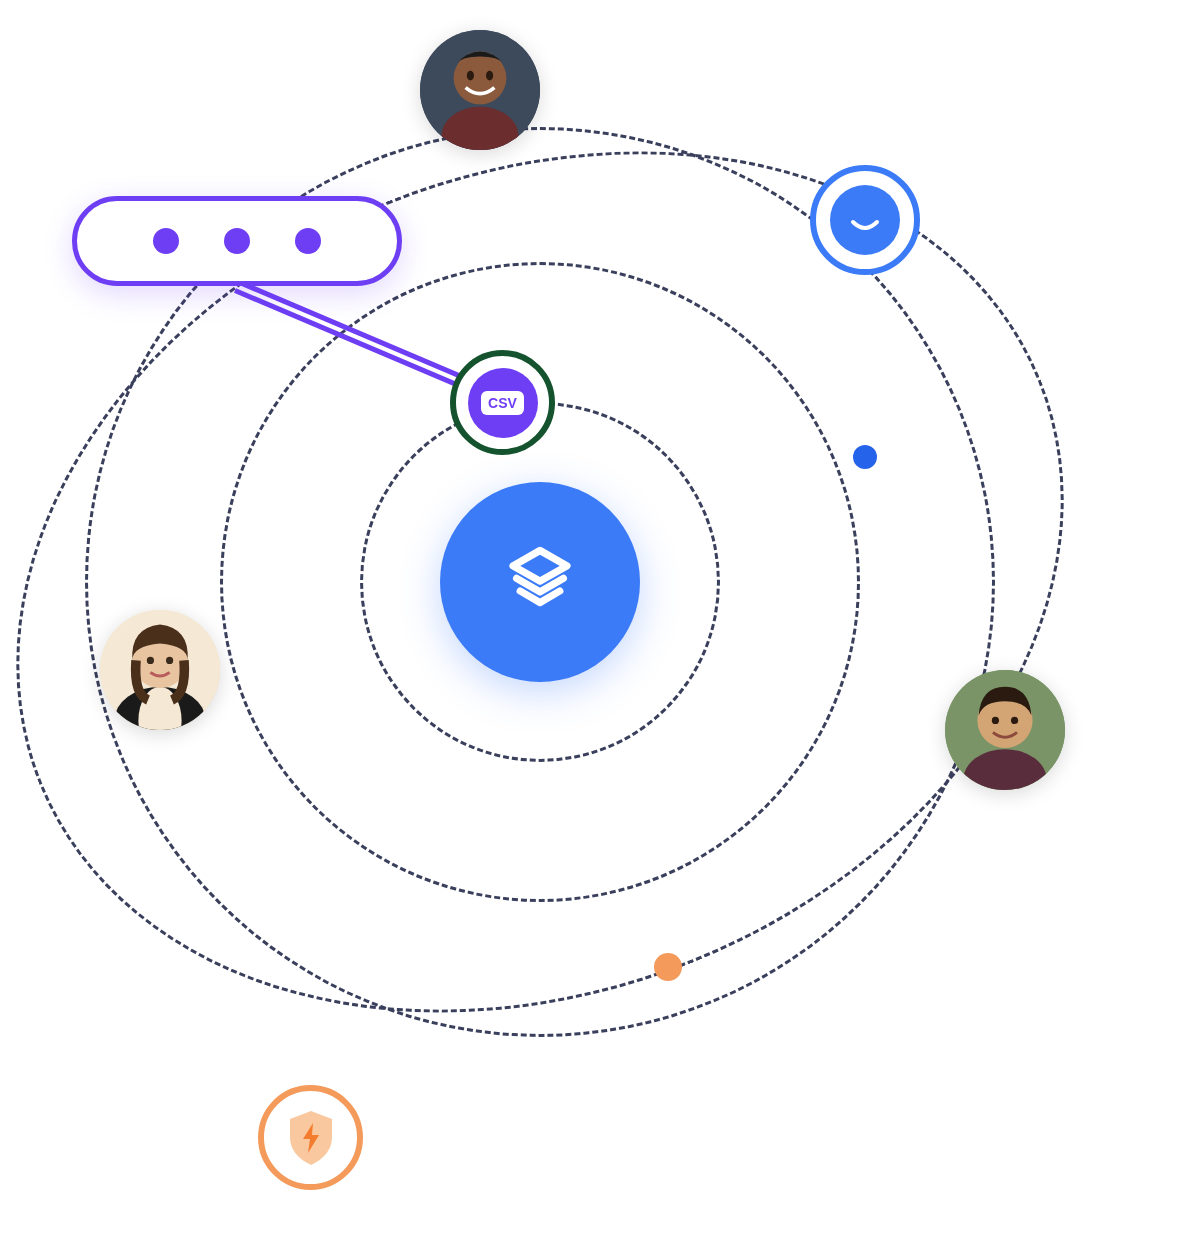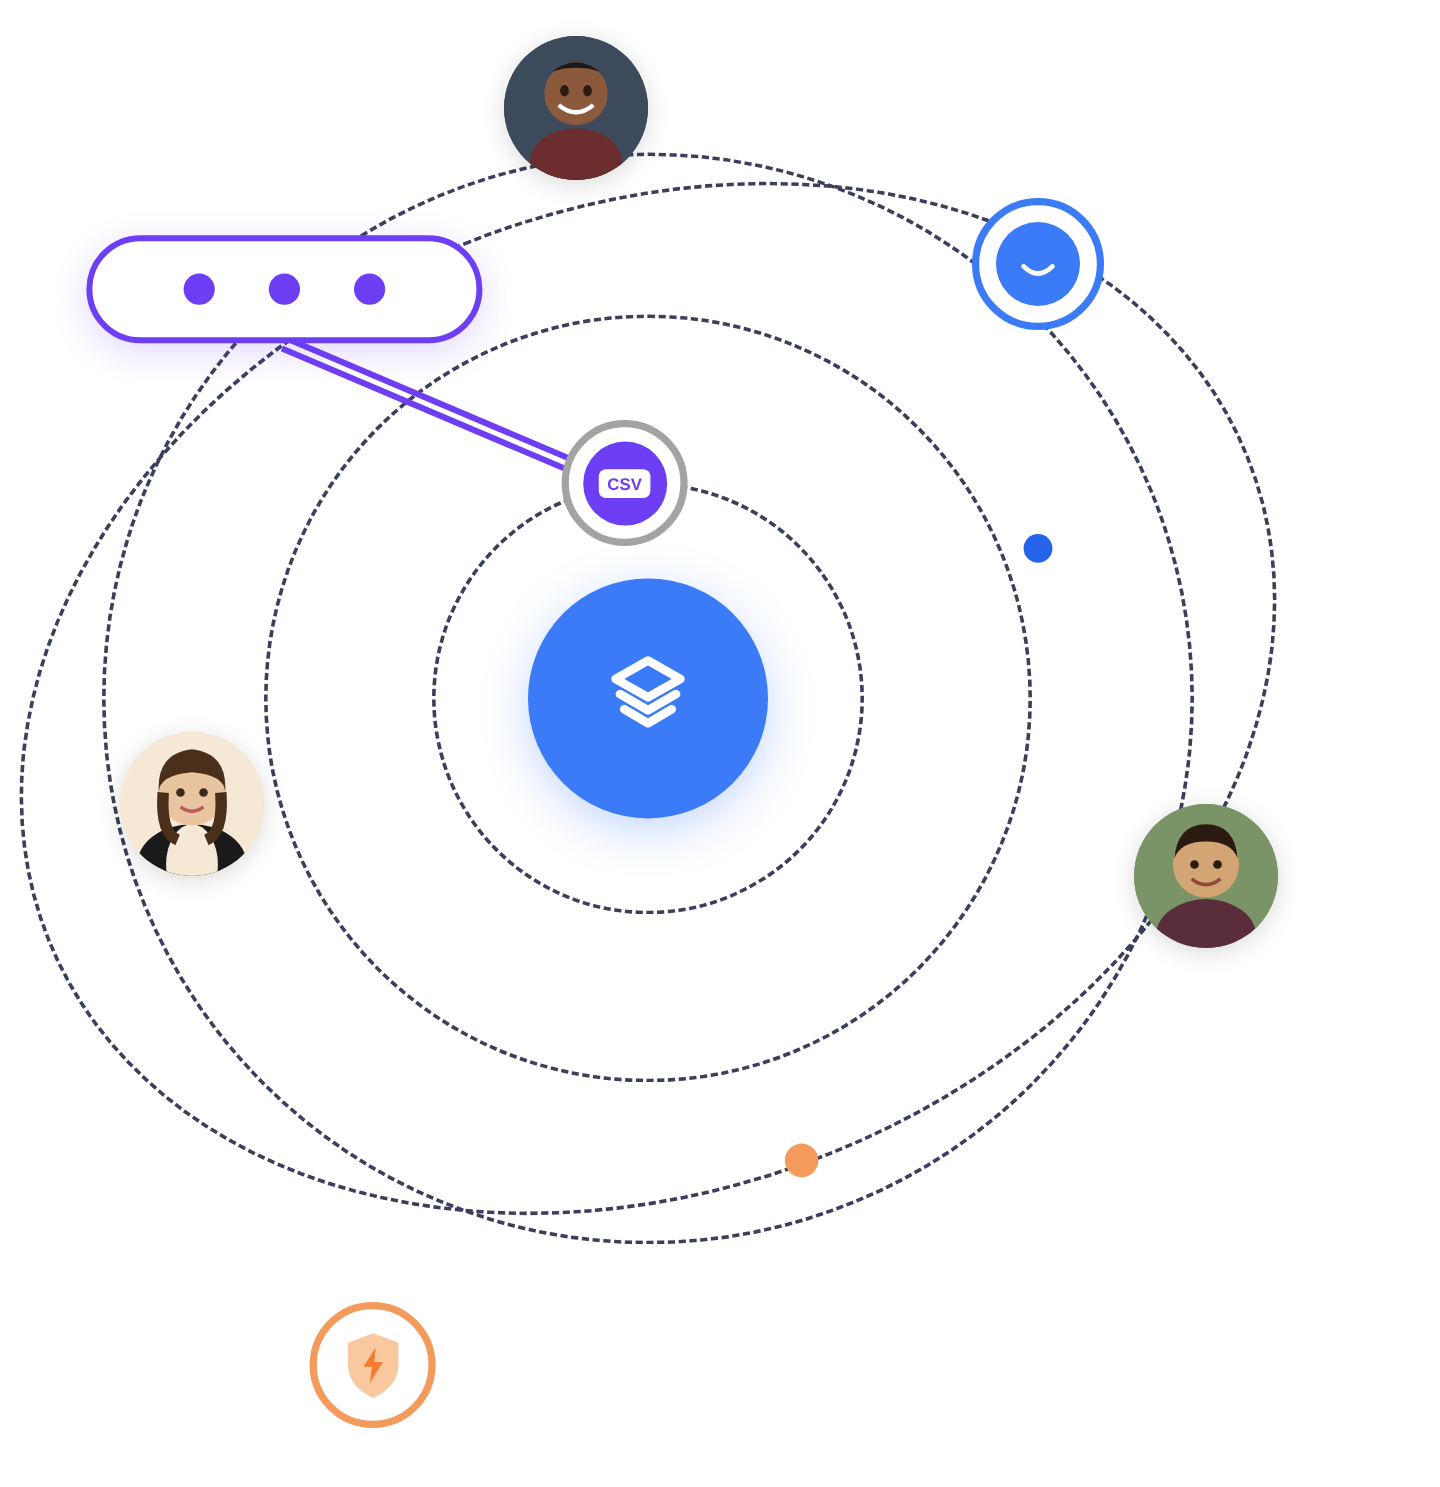--- a/index.html
+++ b/index.html
@@ -76,24 +76,24 @@
       height: 70px;
       background: #3b7bf7;
       border-radius: 50%;
       display: flex;
       align-items: center;
       justify-content: center;
     }
     .csv-icon {
       width: 105px;
       height: 105px;
-      left: 468px;
+      left: 450px;
       top: 350px;
       background: #fff;
-      border: 6px solid #a3a3a3;
+      border: 6px solid #14532d;
       display: flex;
       align-items: center;
       justify-content: center;
     }
     .csv-inner {
       width: 70px;
       height: 70px;
       background: #6e3ef4;
       border-radius: 50%;
       display: flex;

